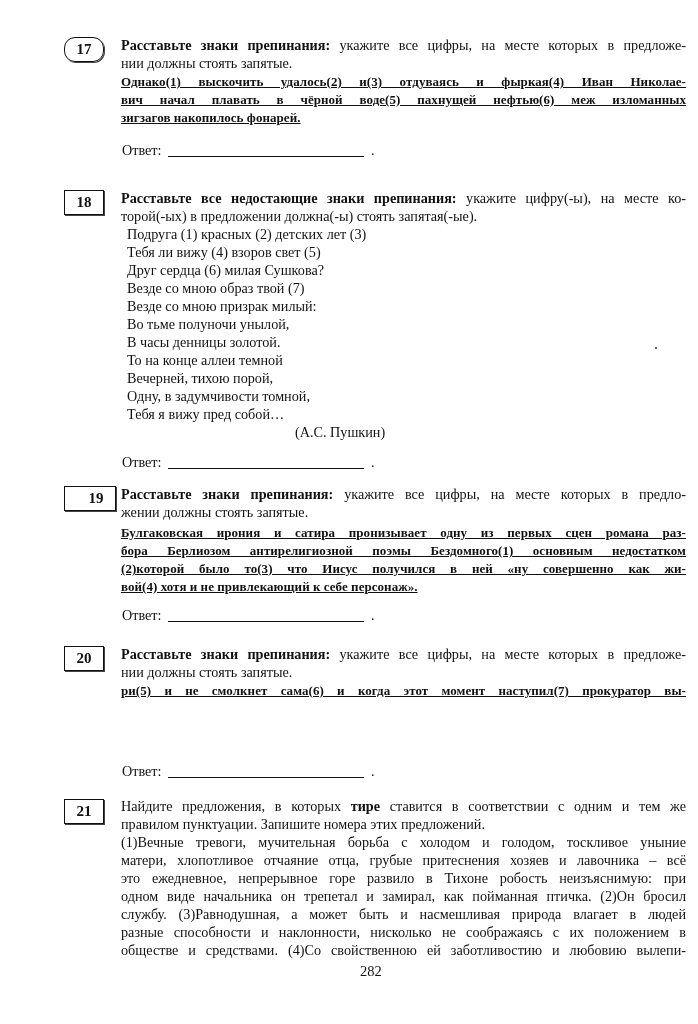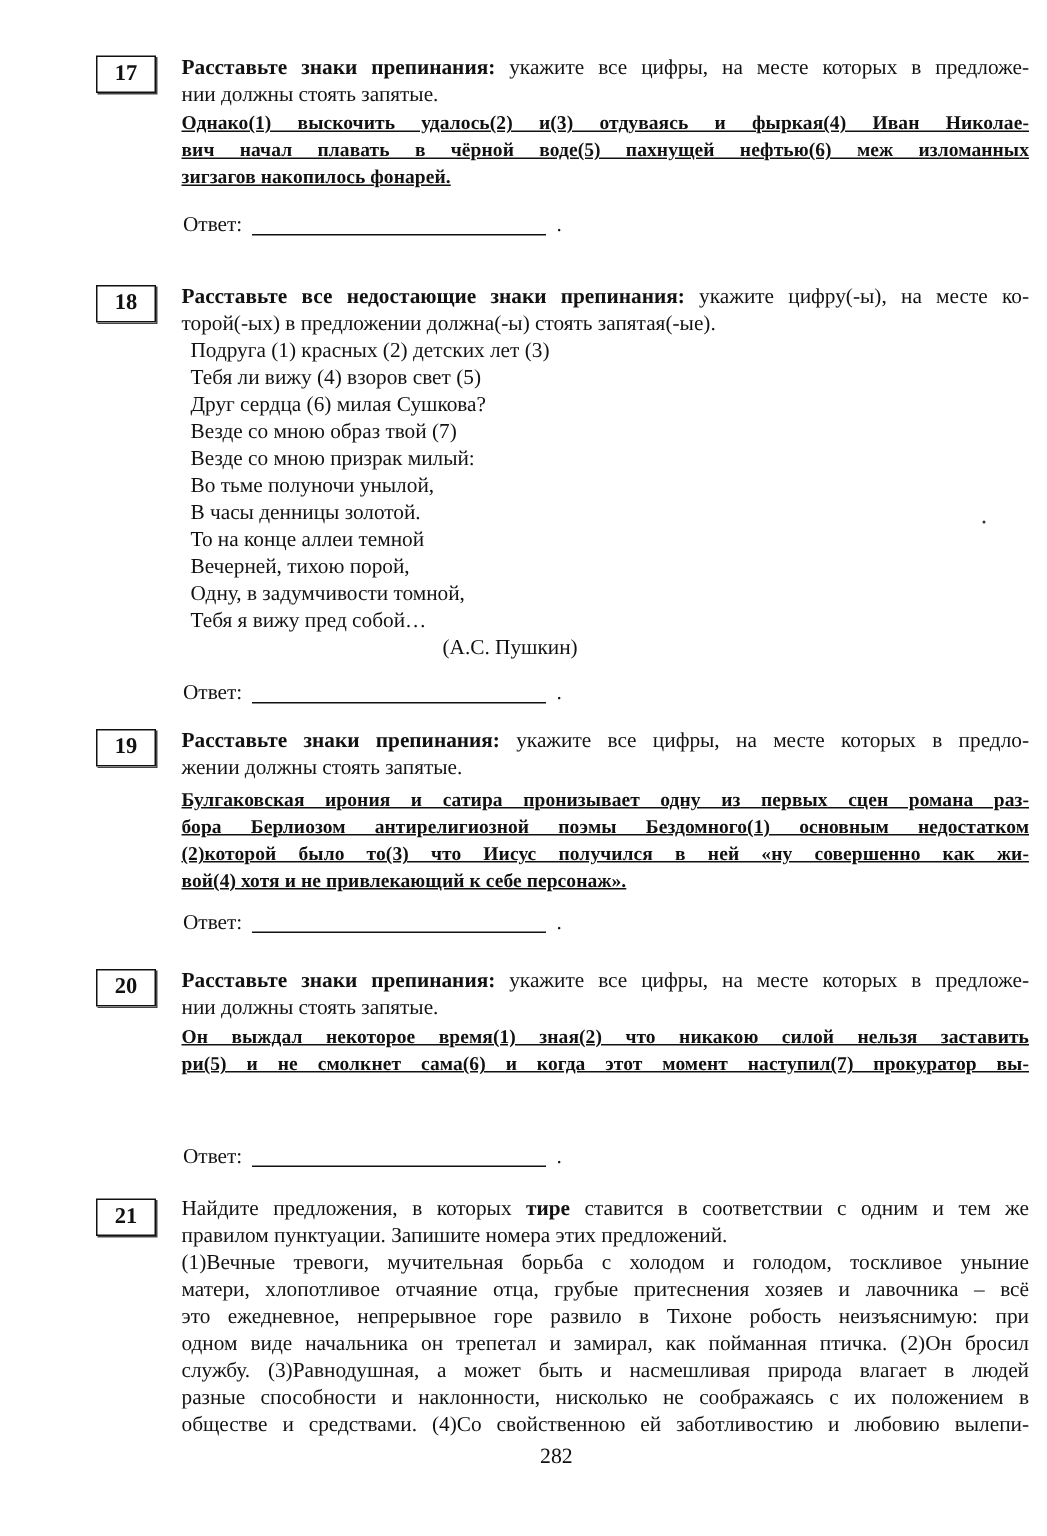--- a/index.html
+++ b/index.html
@@ -21,21 +21,21 @@
   .answer .lbl { position: absolute; left: 0; top: 0; white-space: nowrap; text-align: right; }
   .answer .rule { position: absolute; left: 46px; top: 14px; width: 196px; border-bottom: 1px solid #111; }
   .answer .dot { position: absolute; left: 249px; top: 0; }
   .page-number { position: absolute; left: 360px; top: 963px; font-size: 14.5px; }
   .speck { position: absolute; width: 2px; height: 2px; background: #333; border-radius: 1px; }
 </style>
 </head>
 <body>
 
 <div class="task">
-  <div class="num-box" style="top:37px;">17</div>
+  <div class="num-box" style="top:37px;border-radius:11px;">17</div>
   <div class="body" style="top:36px;">
     <span class="line" style="white-space: normal;"><span class="b">Расставьте знаки препинания:</span><span> укажите все цифры, на месте которых в предложе-</span></span>
     <span class="line last">нии должны стоять запятые.</span>
     <div class="sentence" style="margin-top:1px;">
       <span class="line" style="white-space: normal;">Однако(1) выскочить удалось(2) и(3)  отдуваясь и фыркая(4)  Иван Николае-</span>
       <span class="line" style="white-space: normal;">вич начал плавать в чёрной воде(5) пахнущей нефтью(6)  меж изломанных</span>
       <span class="line last">зигзагов накопилось фонарей.</span>
     </div>
   </div>
   <div class="answer" style="top:142px;">
@@ -67,21 +67,21 @@
   </div>
   <div class="answer" style="top:454px;">
     <span class="lbl">Ответ:</span>
     <span class="rule"></span>
     <span class="dot">.</span>
   </div>
   <span class="speck" style="left:655px; top:347px;"></span>
 </div>
 
 <div class="task">
-  <div class="num-box" style="top:486px;">19</div>
+  <div class="num-box" style="top:486px;padding-left:12px;">19</div>
   <div class="body" style="top:485px;">
     <span class="line" style="white-space: normal;"><span class="b">Расставьте знаки препинания:</span><span> укажите все цифры, на месте которых в предло-</span></span>
     <span class="line last">жении должны стоять запятые.</span>
     <div class="sentence" style="margin-top:3px;">
       <span class="line" style="white-space: normal;">Булгаковская ирония и сатира пронизывает одну из первых сцен романа раз-</span>
       <span class="line" style="white-space: normal;">бора Берлиозом антирелигиозной поэмы Бездомного(1) основным недостатком</span>
       <span class="line" style="white-space: normal;">(2)которой было то(3) что Иисус получился в ней «ну совершенно как жи-</span>
       <span class="line last">вой(4) хотя и не привлекающий к себе персонаж».</span>
     </div>
   </div>
@@ -91,21 +91,20 @@
     <span class="dot">.</span>
   </div>
 </div>
 
 <div class="task">
   <div class="num-box" style="top:646px;">20</div>
   <div class="body" style="top:645px;">
     <span class="line" style="white-space: normal;"><span class="b">Расставьте знаки препинания:</span><span> укажите все цифры, на месте которых в предложе-</span></span>
     <span class="line last">нии должны стоять запятые.</span>
     <div class="sentence" style="margin-top:1px;">
-      <span class="line" style="white-space: normal;">Он выждал некоторое время(1) зная(2) что никакою силой нельзя заставить</span>
       <span class="line" style="white-space: normal;">ри(5) и не смолкнет сама(6) и когда этот момент наступил(7) прокуратор вы-</span>
     </div>
   </div>
   <div class="answer" style="top:763px;">
     <span class="lbl">Ответ:</span>
     <span class="rule"></span>
     <span class="dot">.</span>
   </div>
 </div>
 

